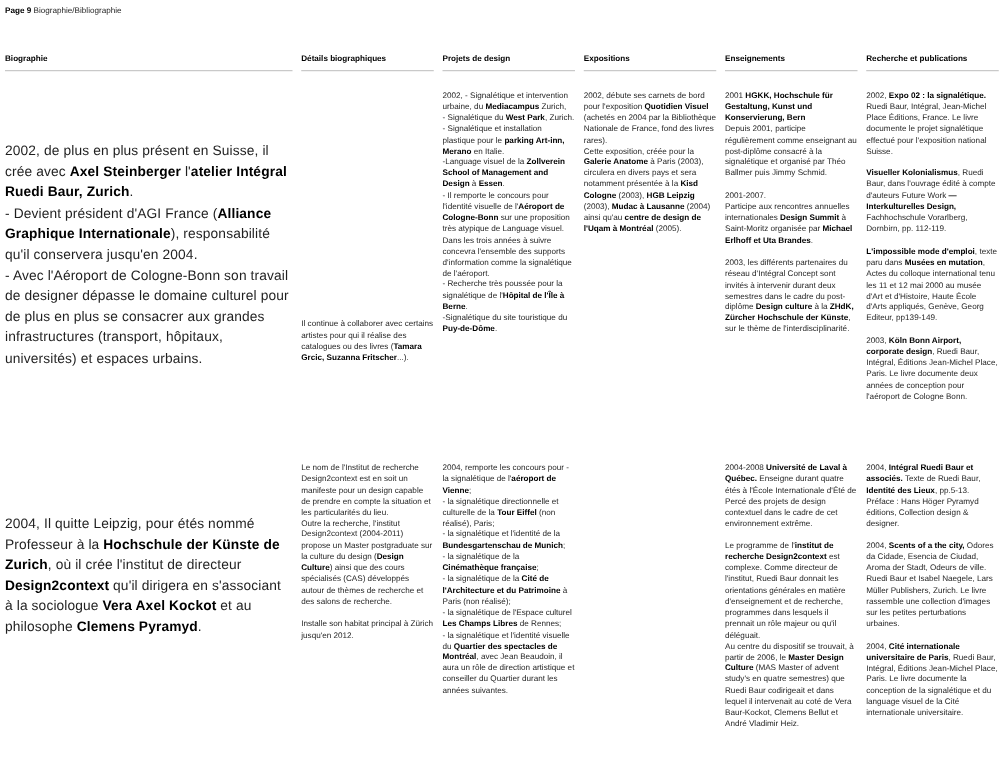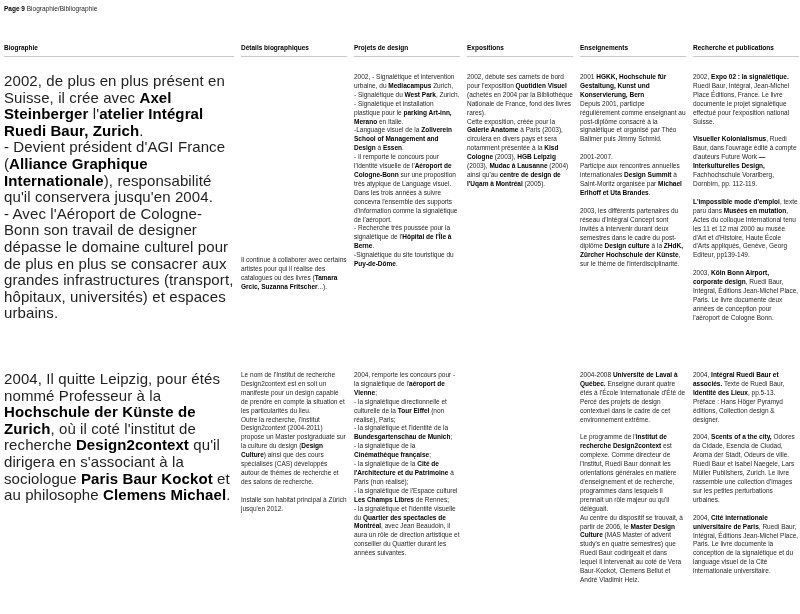--- a/index.html
+++ b/index.html
@@ -46,23 +46,24 @@
   .row-first { height: 312px; padding-top: 14px; }
   .row-second { padding-top: 0; }
   .pad-down { padding-top: 197px; }
   .para {
     margin: 0 0 9px 0;
     white-space: pre-line;
     overflow-wrap: break-word;
   }
   .para:last-child { margin-bottom: 0; }
   .col-wide .para {
-    font-size: 15px;
+    font-size: 11px;
     line-height: 16.6px;
     letter-spacing: 0.1px;
+    margin-top: 40px;
   }
   .col-narrow .para {
     font-size: 6.5px;
     line-height: 8.9px;
   }
   .para b { font-weight: bold; color: #000; }
 </style>
 </head>
 <body>
 
@@ -76,21 +77,21 @@
   <div class="table">
 
     <section class="col col-wide">
       <h2 class="col-header">Biographie</h2>
       <div class="cell row-first">
           <p class="para"><span>2002, de plus en plus présent en Suisse, il crée avec </span><b>Axel Steinberger</b><span> l'</span><b>atelier Intégral Ruedi Baur, Zurich</b><span>.
 - Devient président d'AGI France (</span><b>Alliance Graphique Internationale</b><span>), responsabilité qu'il conservera jusqu'en 2004.
 - Avec l'Aéroport de Cologne-Bonn son travail de designer dépasse le domaine culturel pour de plus en plus se consacrer aux grandes infrastructures (transport, hôpitaux, universités) et espaces urbains.</span></p>
         </div>
       <div class="cell row-second">
-          <p class="para"><span>2004, Il quitte Leipzig, pour étés nommé Professeur à la </span><b>Hochschule der Künste de Zurich</b><span>, où il coté l'institut de recherche </span><b>Design2context</b><span> qu'il dirigera en s'associant à la sociologue </span><b>Paris Baur Kockot</b><span> et au philosophe </span><b>Clemens Michael</b><span>.</span></p>
+          <p class="para"><span>2004, Il quitte Leipzig, pour étés nommé Professeur à la </span><b>Hochschule der Künste de Zurich</b><span>, où il crée l'institut de directeur </span><b>Design2context</b><span> qu'il dirigera en s'associant à la sociologue </span><b>Vera Axel Kockot</b><span> et au philosophe </span><b>Clemens Pyramyd</b><span>.</span></p>
         </div>
     </section>
 
     <section class="col col-narrow">
       <h2 class="col-header">Détails biographiques</h2>
       <div class="cell row-first pad-down">
           <p class="para"><span>Il continue à collaborer avec certains artistes pour qui il réalise des catalogues ou des livres (</span><b>Tamara Grcic, Suzanna Fritscher</b><span>...).</span></p>
         </div>
       <div class="cell row-second">
           <p class="para"><span>Le nom de l'Institut de recherche Design2context est en soit un manifeste pour un design capable de prendre en compte la situation et les particularités du lieu.

